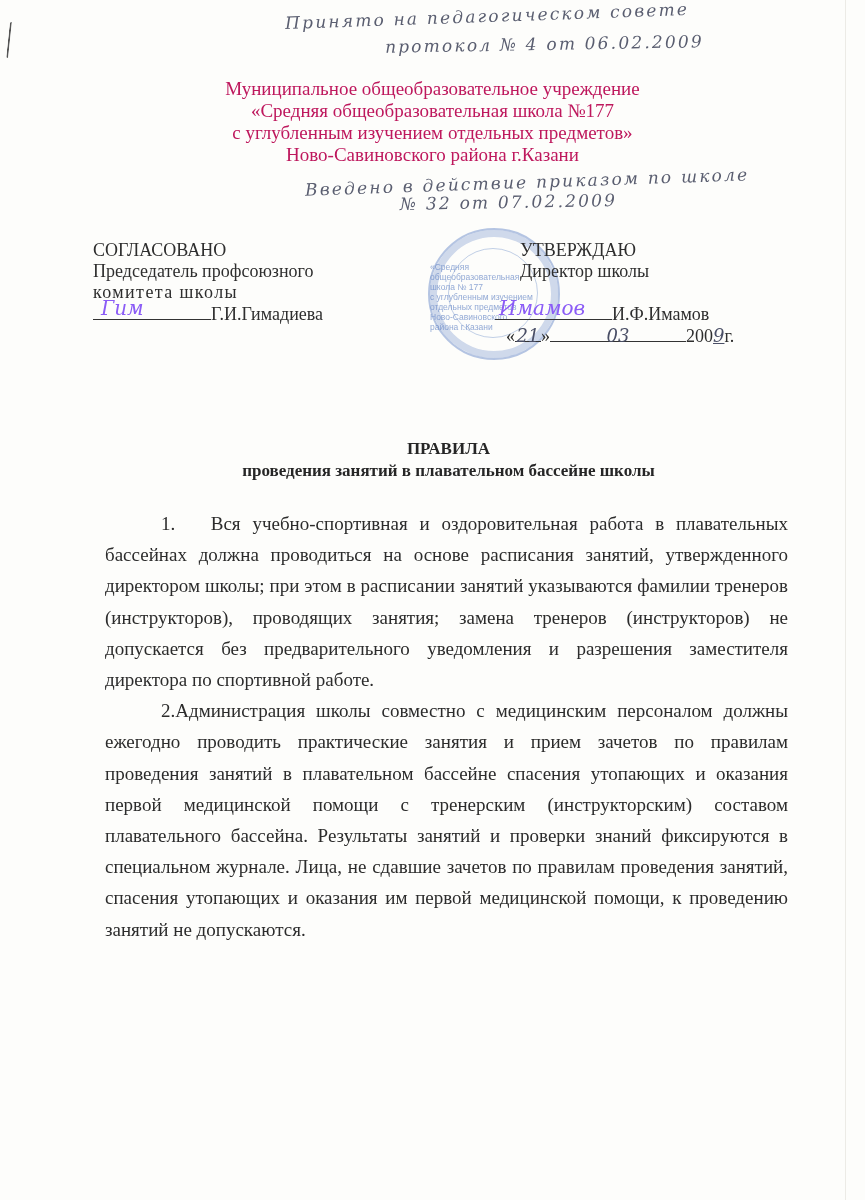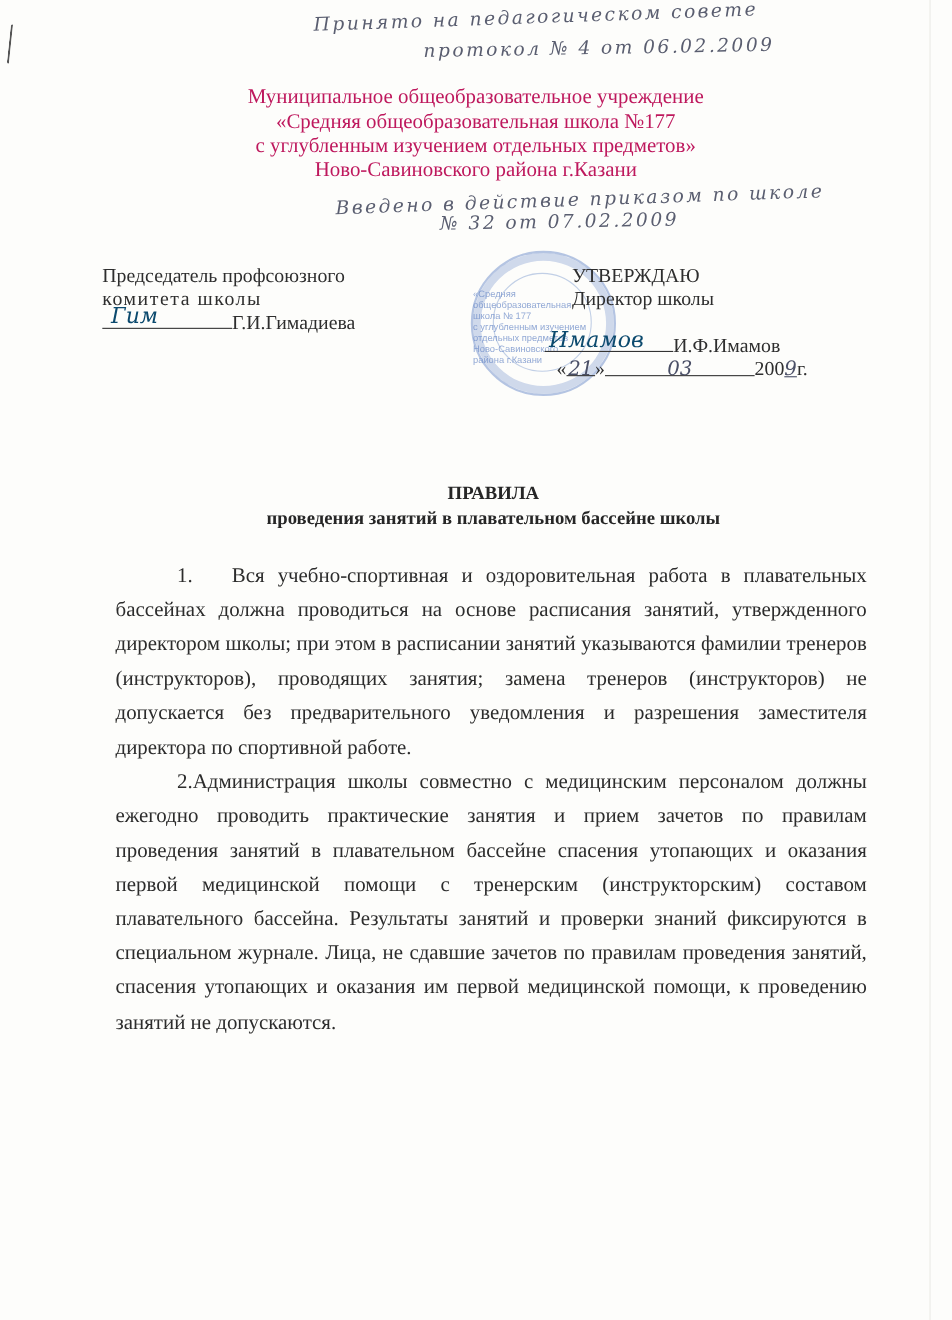--- a/index.html
+++ b/index.html
@@ -21,21 +21,21 @@
     .hw.intro-2 { left: 400px; top: 192px; transform: rotate(-1deg); }
 
     .org-header { position: absolute; left: 0; width: 865px; top: 78px; text-align: center; font-size: 19px; line-height: 22px; color: #be185d; }
     .org-header div { white-space: nowrap; }
 
     .approval-left { position: absolute; left: 93px; top: 240px; font-size: 18px; line-height: 21px; }
     .approval-right { position: absolute; left: 520px; top: 240px; font-size: 18px; line-height: 21px; }
     .approval-left div, .approval-right div { white-space: nowrap; }
     .spaced { letter-spacing: 1.4px; }
     .uline { display: inline-block; border-bottom: 1px solid #333; height: 16px; vertical-align: baseline; position: relative; }
-    .sig { position: absolute; font-family: "DejaVu Serif", serif; font-style: italic; color: #0c4a6e; font-size: 20px; bottom: 0px; }
+    .sig { position: absolute; font-family: "DejaVu Serif", serif; font-style: italic; color: #8b5cf6; font-size: 20px; bottom: 0px; }
     .hwi { font-family: "DejaVu Serif", serif; font-style: italic; color: #4a4f66; }
 
     .stamp { position: absolute; left: 428px; top: 228px; width: 128px; height: 128px; border-radius: 50%;
       border: 2px solid rgba(120,150,205,0.55); box-shadow: inset 0 0 0 6px rgba(255,255,255,0), inset 0 0 0 7px rgba(120,150,205,0.35); }
     .stamp-inner { position: absolute; left: 18px; top: 18px; width: 88px; height: 88px; border-radius: 50%; border: 1px solid rgba(120,150,205,0.45); }
     .stamp-text { position: absolute; left: 0; width: 128px; top: 32px; text-align: left; font-family: "Liberation Sans", sans-serif; font-size: 8.5px; line-height: 10px; color: rgba(110,140,200,0.75); }
 
     .title-block { position: absolute; left: 0; width: 865px; top: 438px; text-align: center; font-weight: bold; font-size: 17px; line-height: 22px; color: #262626; margin-left: 16px; }
 
     .rules { position: absolute; left: 105px; top: 508px; width: 683px; font-size: 19px; line-height: 31.2px; text-align: justify; color: #2c2c2c; }
@@ -69,20 +69,21 @@
       <div>общеобразовательная</div>
       <div>школа № 177</div>
       <div>с углубленным изучением</div>
       <div>отдельных предметов</div>
       <div>Ново-Савиновского</div>
       <div>района г.Казани</div>
     </div>
   </div>
 
   <div class="approval-left">
+    <div>СОГЛАСОВАНО</div>
     <div>Председатель профсоюзного</div>
     <div class="spaced">комитета школы</div>
     <div>
       <span class="uline" style="width:118px;">
         <span class="sig" style="left:8px;">Гим</span>
       </span><span>Г.И.Гимадиева</span>
     </div>
   </div>
 
   <div class="approval-right">

